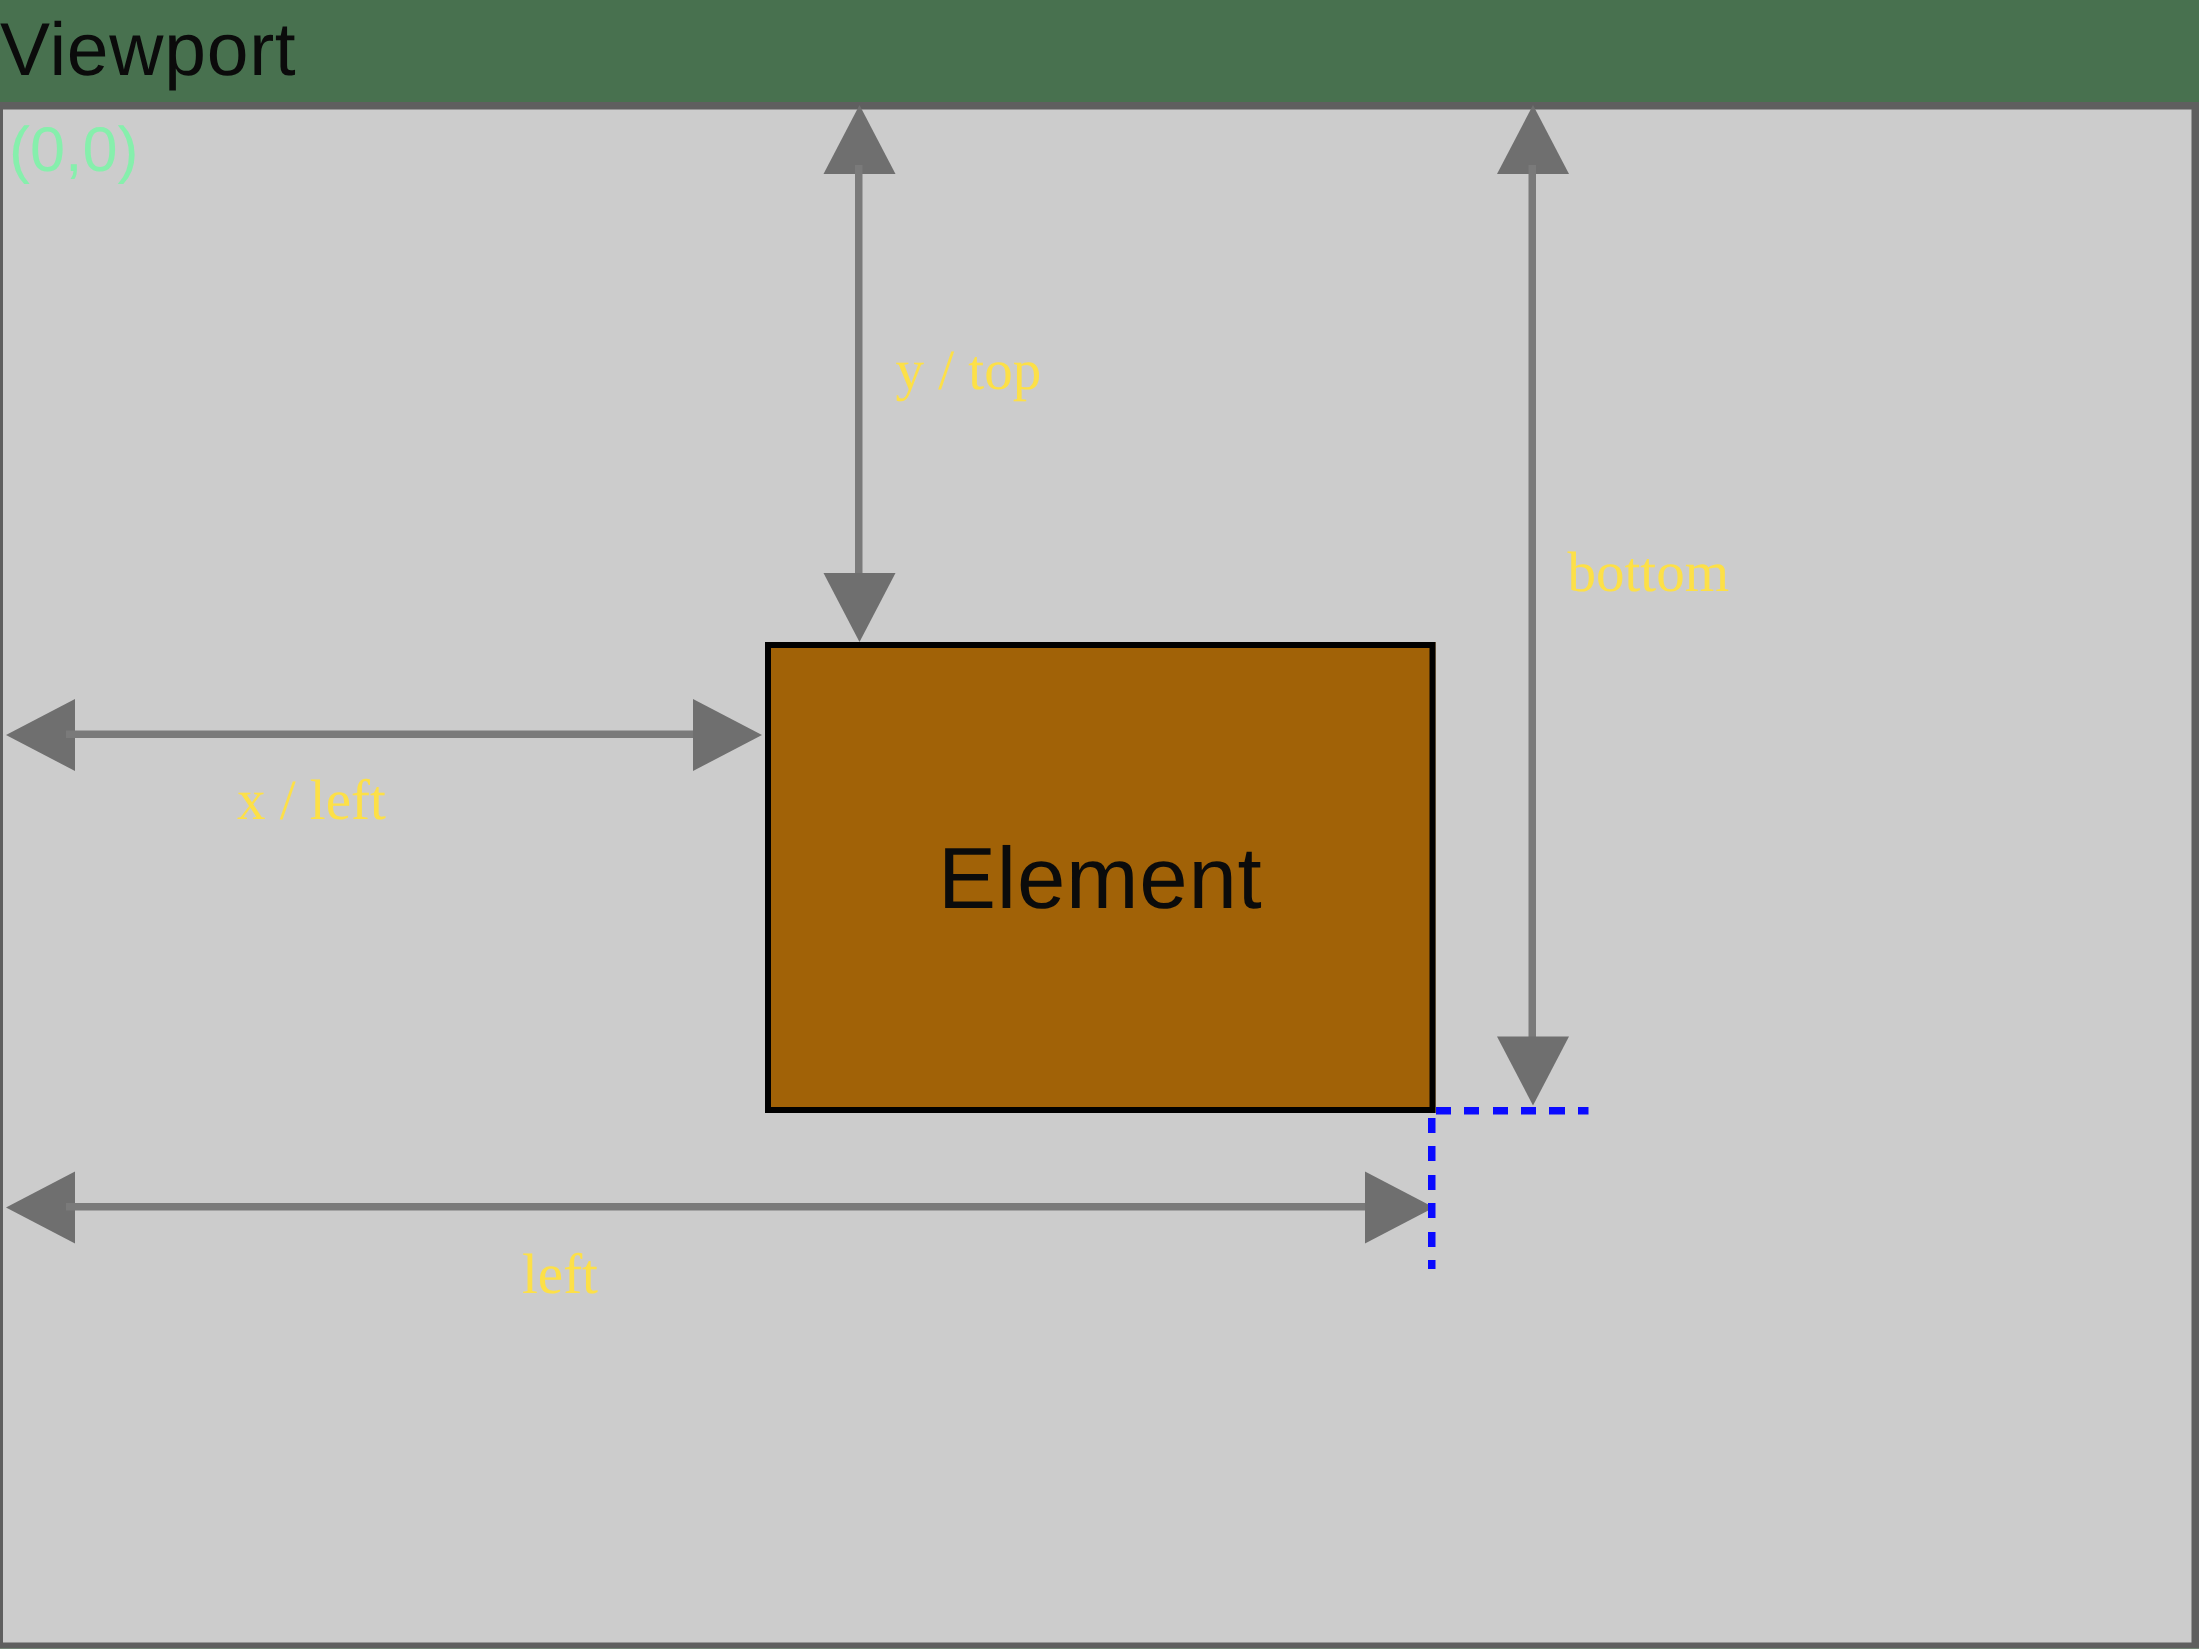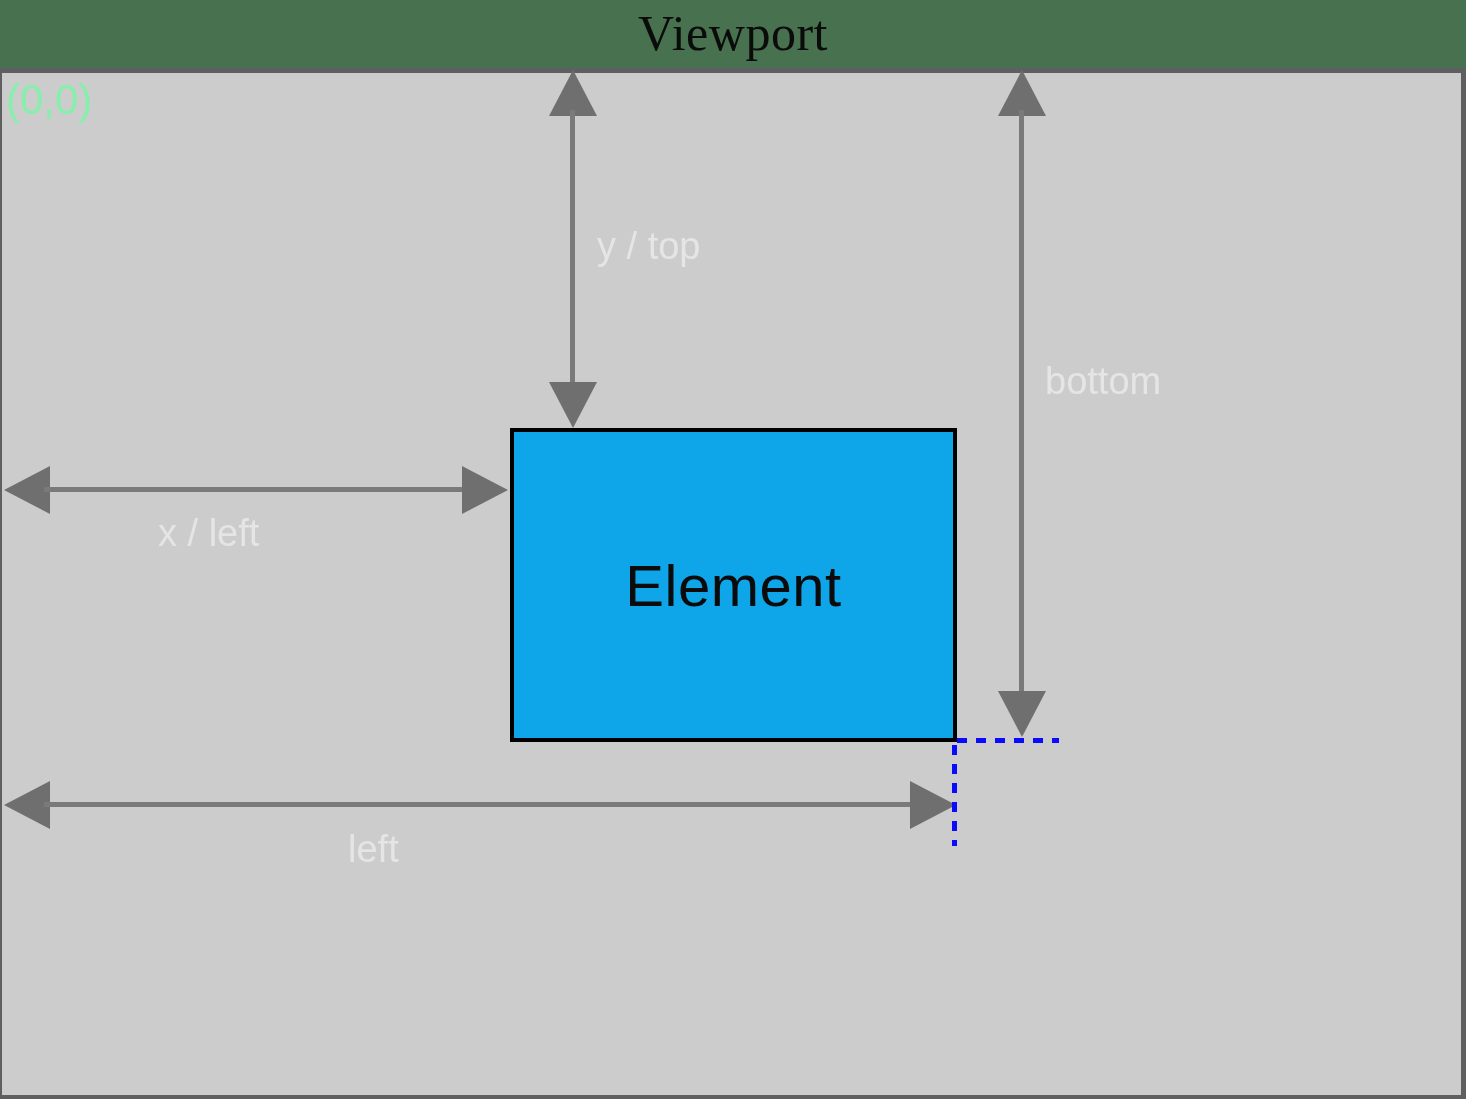--- a/index.html
+++ b/index.html
@@ -14,26 +14,25 @@
     font-family: "Liberation Sans", sans-serif;
   }
 
   .title {
     position: absolute;
     top: 0;
     left: 0;
     width: 1466px;
     height: 68px;
     line-height: 66px;
-    text-align: center;
+    text-align: left;
     font-size: 50px;
     font-weight: 500;
     color: #0b0b0b;
     letter-spacing: 0.5px;
-    font-family: Liberation Serif, serif;
   }
 
   .viewport-rect {
     position: absolute;
     left: -3px;
     top: 68px;
     width: 1469px;
     height: 1032px;
     background: #cccccc;
     border: 5px solid #5f5f5f;
@@ -46,37 +45,37 @@
     font-size: 42px;
     color: #86efac;
   }
 
   .element-box {
     position: absolute;
     left: 510px;
     top: 428px;
     width: 447px;
     height: 314px;
-    background: #0ea5e9;
+    background: #a16207;
     border: 4px solid #000000;
     display: flex;
     align-items: center;
     justify-content: center;
   }
   .element-label {
     font-size: 58px;
     color: #0b0b0b;
     letter-spacing: 0.5px;
   }
 
   .measure-label {
     position: absolute;
-    font-family: Liberation Sans, sans-serif;
+    font-family: Liberation Serif, serif;
     font-size: 38px;
-    color: #e5e5e5;
+    color: #fde047;
     white-space: pre;
   }
   .label-y-top  { left: 597px;  top: 225px; }
   .label-bottom { left: 1045px; top: 360px; }
   .label-x-left { left: 158px;  top: 512px; }
   .label-right  { left: 348px;  top: 828px; }
 
   
   .arrow { position: absolute; }
 

